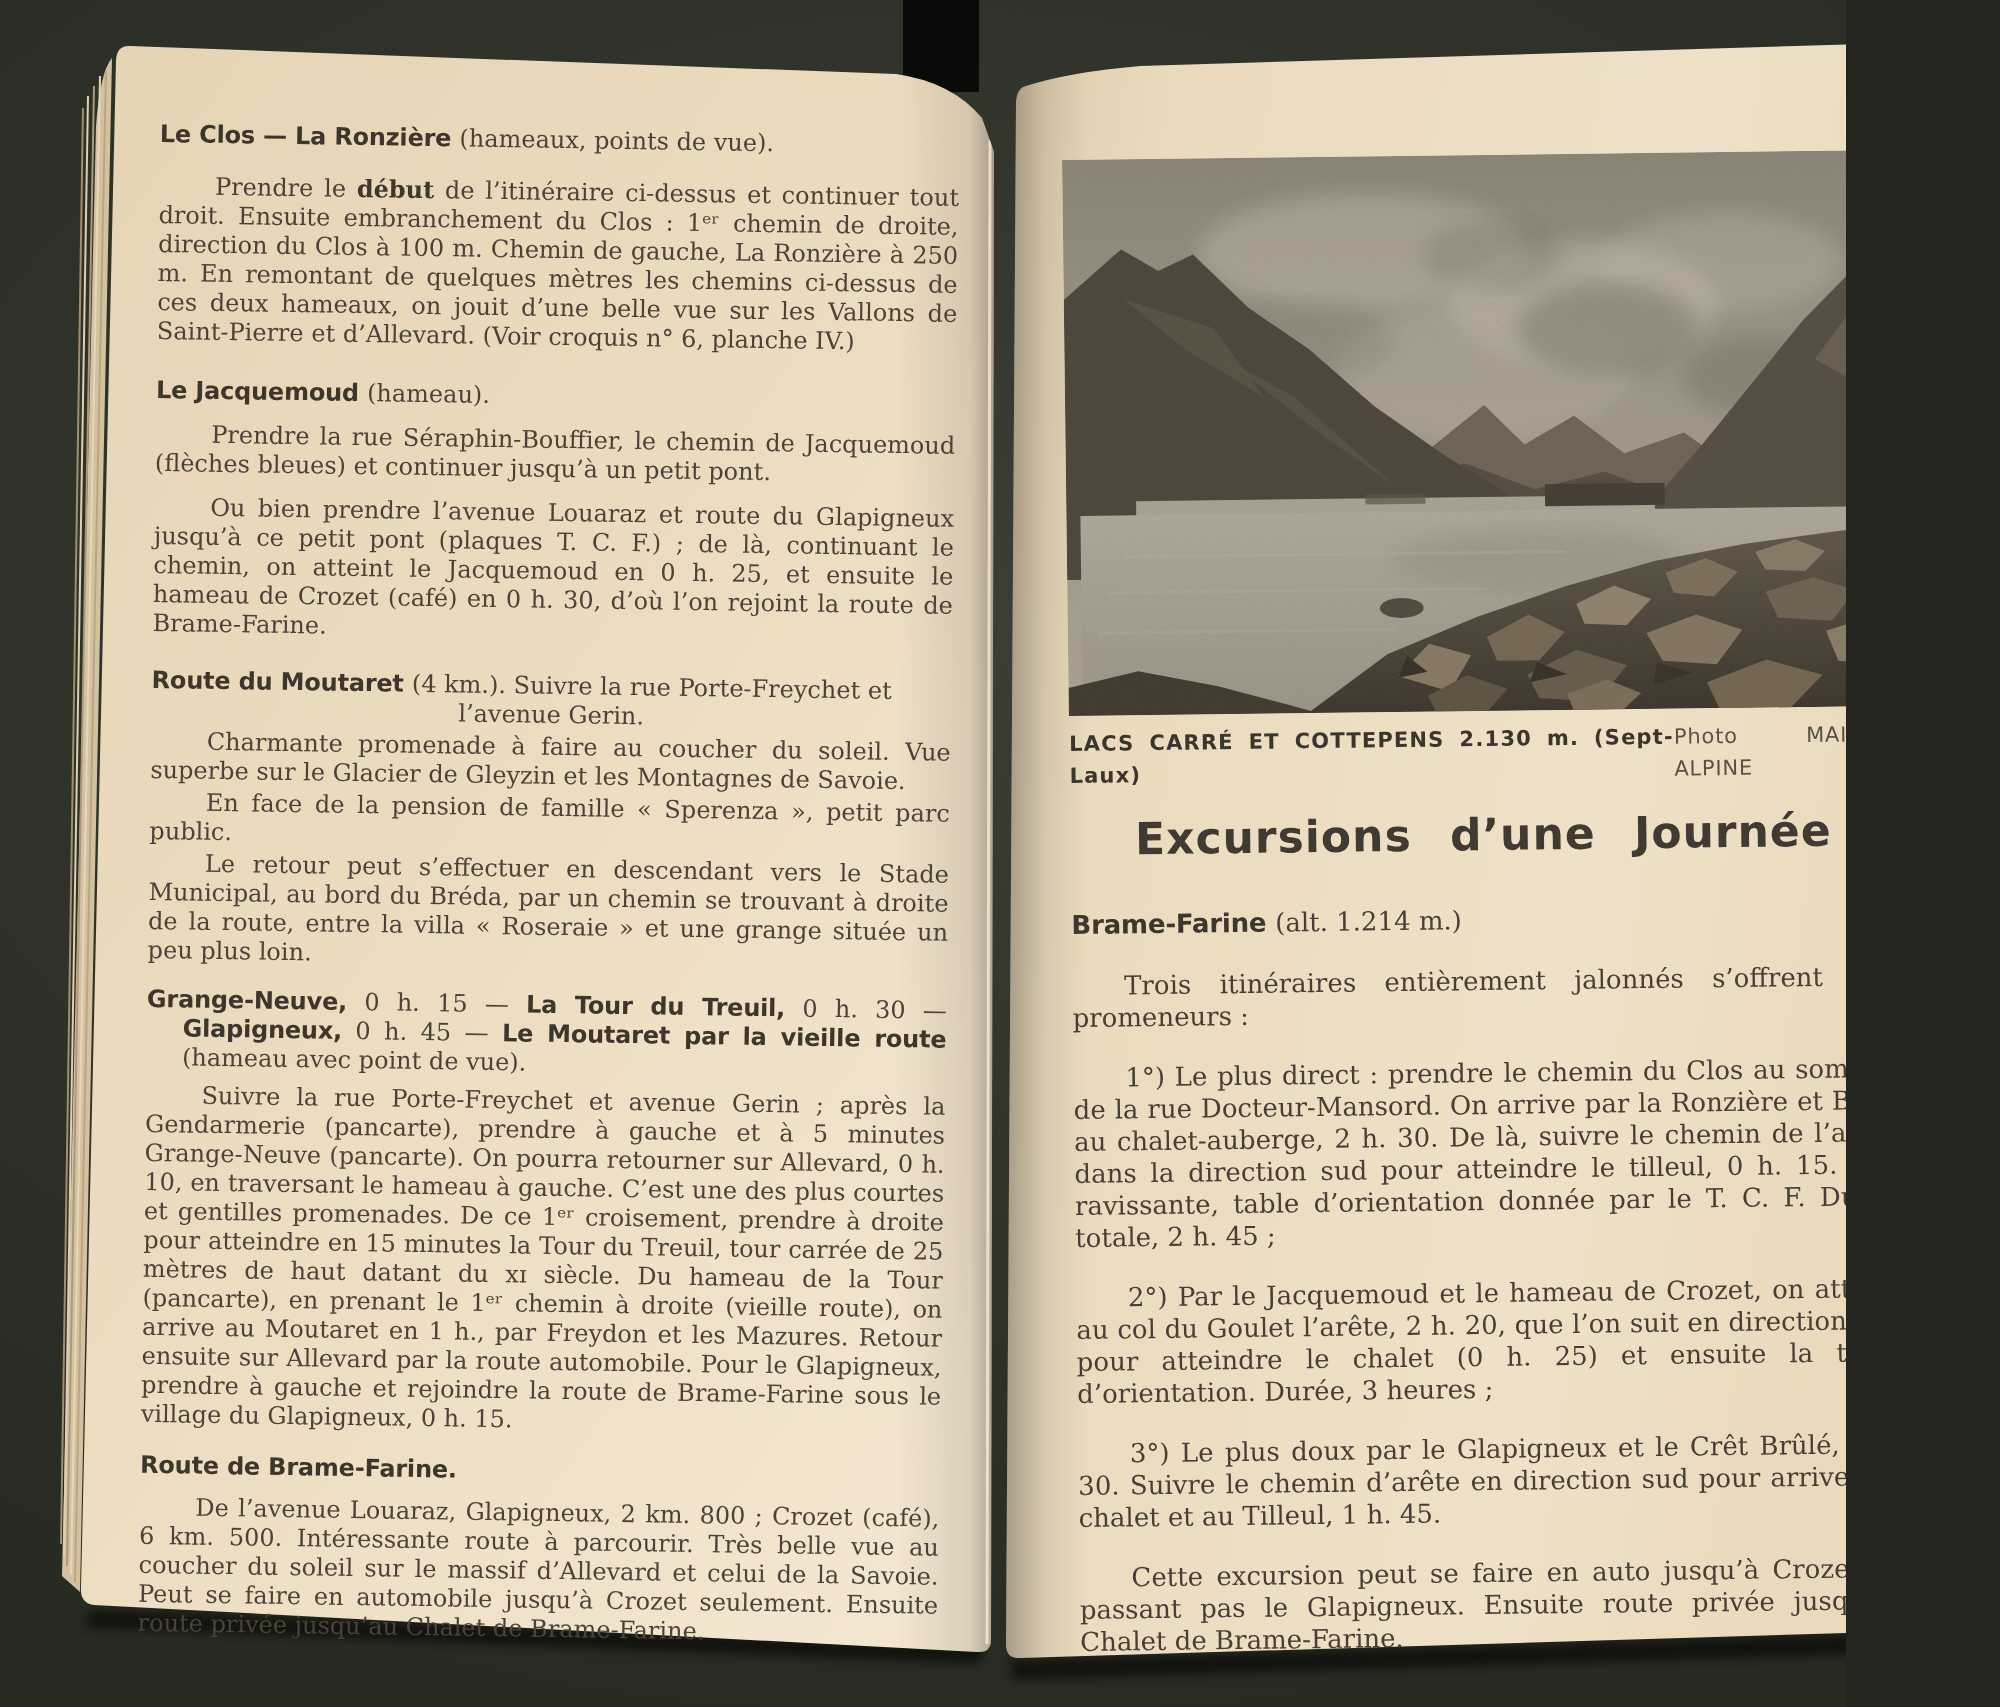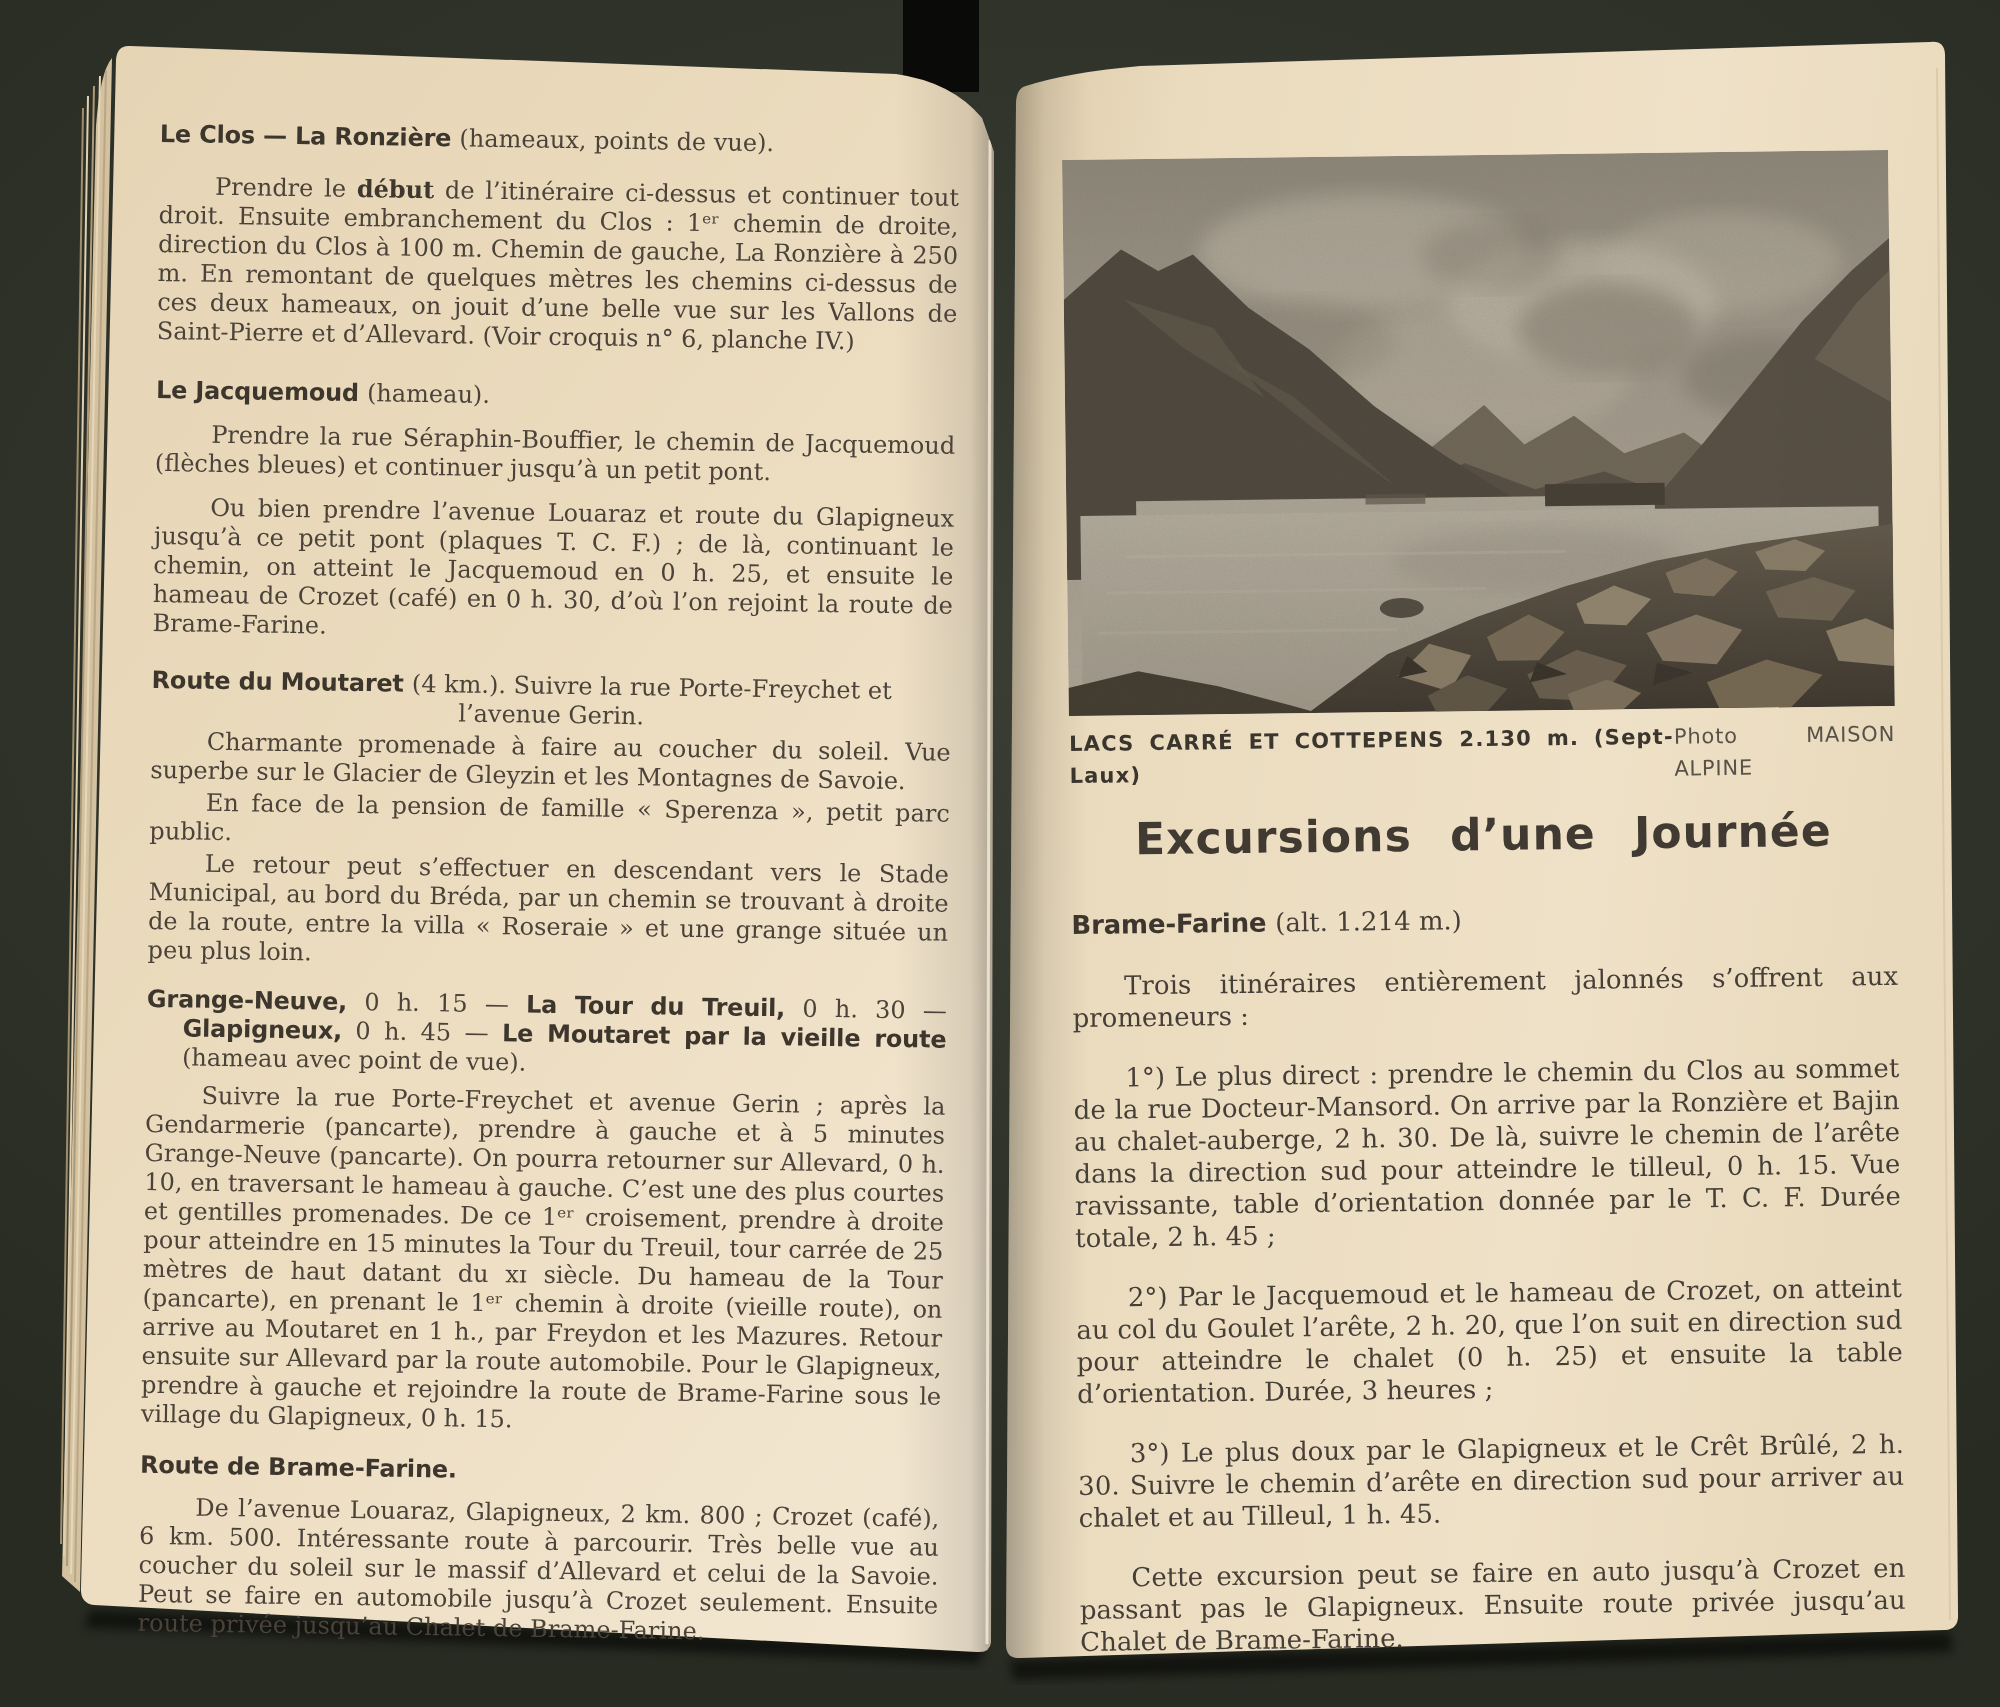--- a/index.html
+++ b/index.html
@@ -1,16 +1,16 @@
 <!DOCTYPE html>
 <html><head>
 <meta charset="utf-8">
 <style>
   html,body{margin:0;padding:0;background:#23251e;}
-  .stage{position:relative;width:2000px;height:1707px;overflow:hidden;
+  .stage{position:relative;width:1846px;height:1707px;overflow:hidden;
     background:radial-gradient(1600px 1100px at 52% 36%, #3b3e34 0%, #30332a 55%, #282b22 100%);}
   .spine-gap{position:absolute;left:903px;top:0;width:76px;height:92px;background:#0a0a08;}
   .page-svg{position:absolute;}
   
   .col-left{position:absolute;left:160px;top:120px;width:800px;
     transform:rotate(0.85deg);transform-origin:0 0;
     color:#4b433a;font-family:"DejaVu Serif","Liberation Serif",serif;
     font-size:24px;line-height:29px;text-align:justify;}
   .col-left .p{text-indent:56px;}
   .hang{padding-left:36px;text-indent:-36px;}

